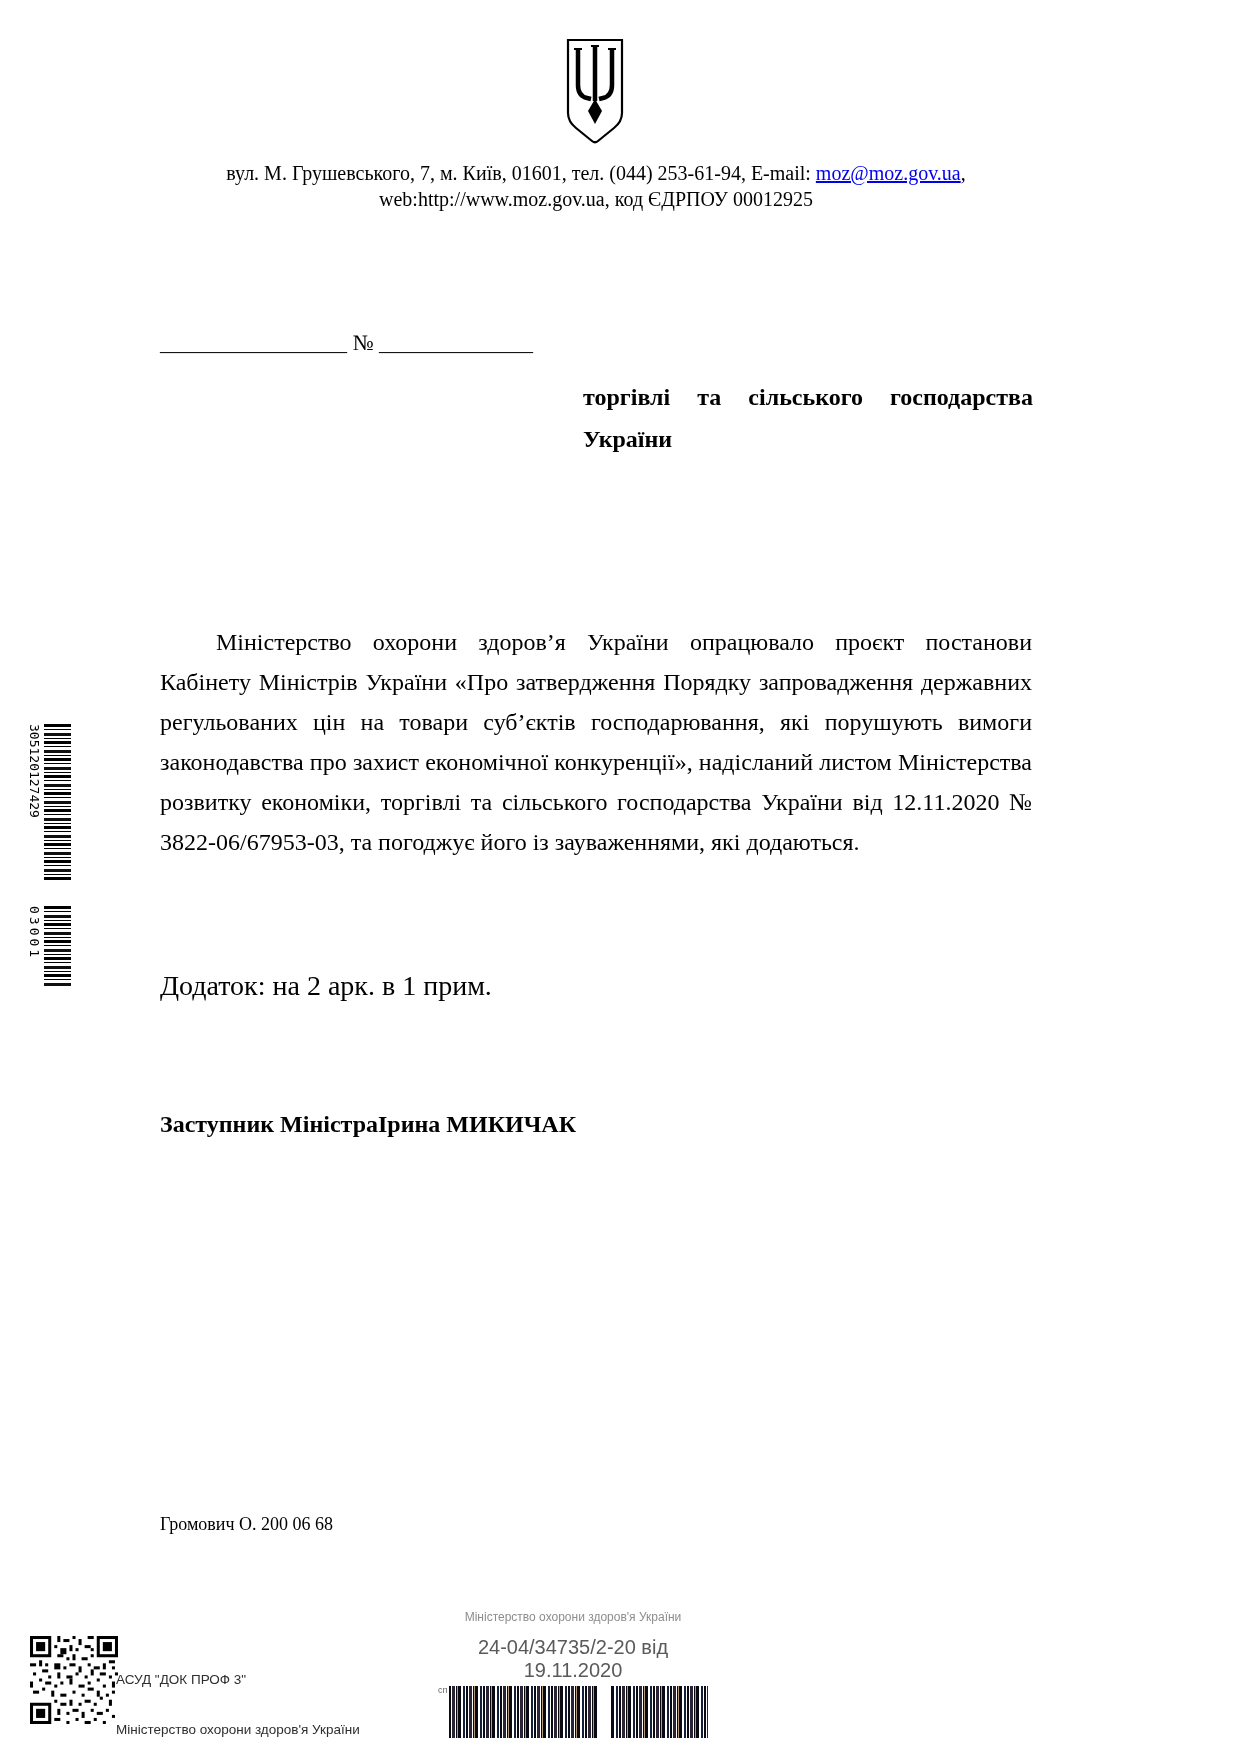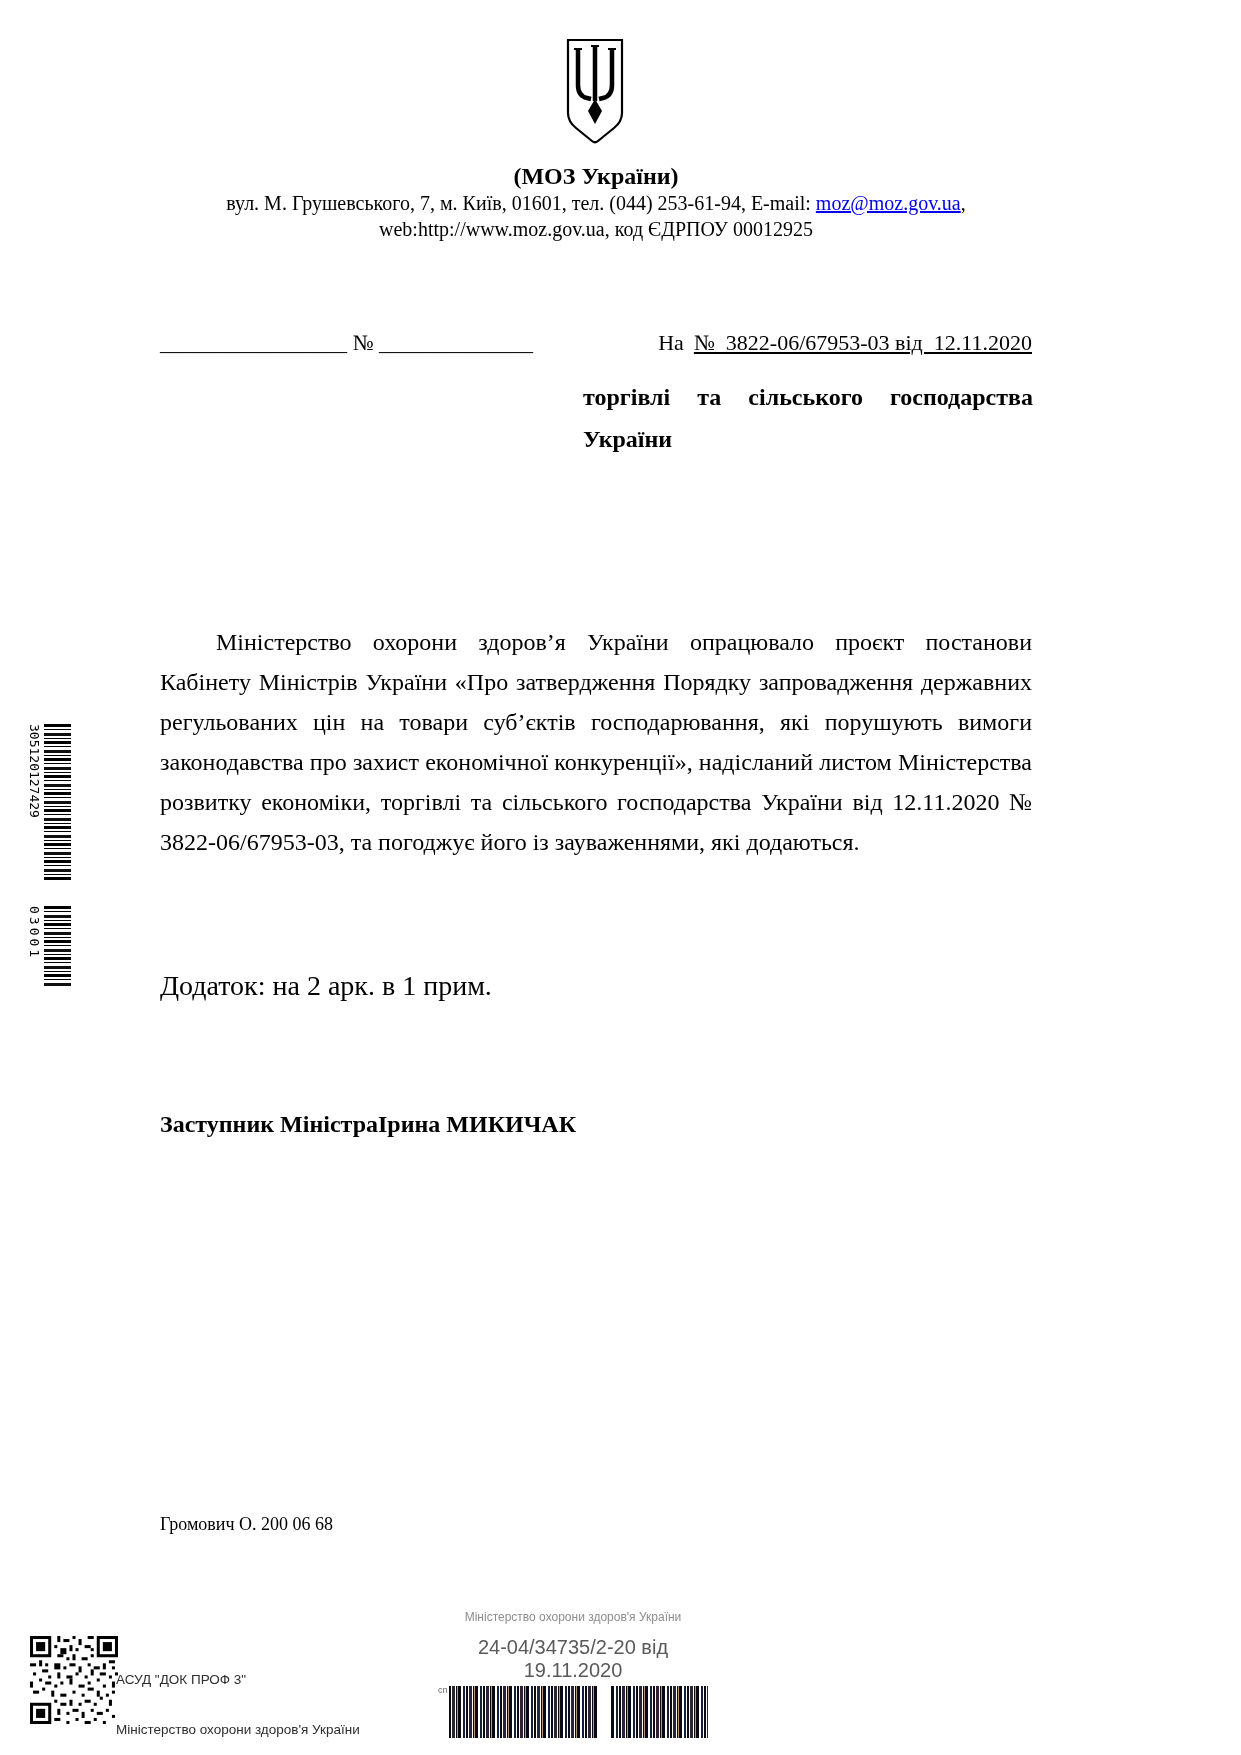--- a/index.html
+++ b/index.html
@@ -88,28 +88,26 @@
     </g>
     <g fill="none" stroke="#000" stroke-width="2">
       <path d="M10,12 H18"></path>
         <path d="M44,12 H52"></path>
         <path d="M27,9 H35"></path>
     </g>
     <path d="M31,62 L38,74 L31,87 L24,74 Z" fill="#000"></path>
   </svg>
 
   <div class="abs head-block">
-    <div class="ministry-short">(МОЗ України)</div>
     <div class="addr-line"><span>вул. М. Грушевського, 7, м. Київ, 01601, тел. (044) 253-61-94, E-mail: </span><a href="#">moz@moz.gov.ua</a><span>,</span></div>
     <div class="addr-line">web:http://www.moz.gov.ua, код ЄДРПОУ 00012925</div>
   </div>
 
   <div class="abs ref-row">
     <span class="ref-left"><span>_________________</span> <span>№</span> <span>______________</span></span>
-    <span class="ref-right"><span class="lbl">На</span><span class="u">№  3822-06/67953-03 від  12.11.2020</span></span>
   </div>
 
   <div class="abs addressee">
     <div class="just">торгівлі та сільського господарства</div>
     <div>України</div>
   </div>
 
   <p class="abs body-par">Міністерство охорони здоров’я України опрацювало проєкт постанови Кабінету Міністрів України «Про затвердження Порядку запровадження державних регульованих цін на товари суб’єктів господарювання, які порушують вимоги законодавства про захист економічної конкуренції», надісланий листом Міністерства розвитку економіки, торгівлі та сільського господарства України від 12.11.2020 № 3822-06/67953-03, та погоджує його із зауваженнями, які додаються.</p>
 
   <div class="abs attachment">Додаток: на 2 арк. в 1 прим.</div>

